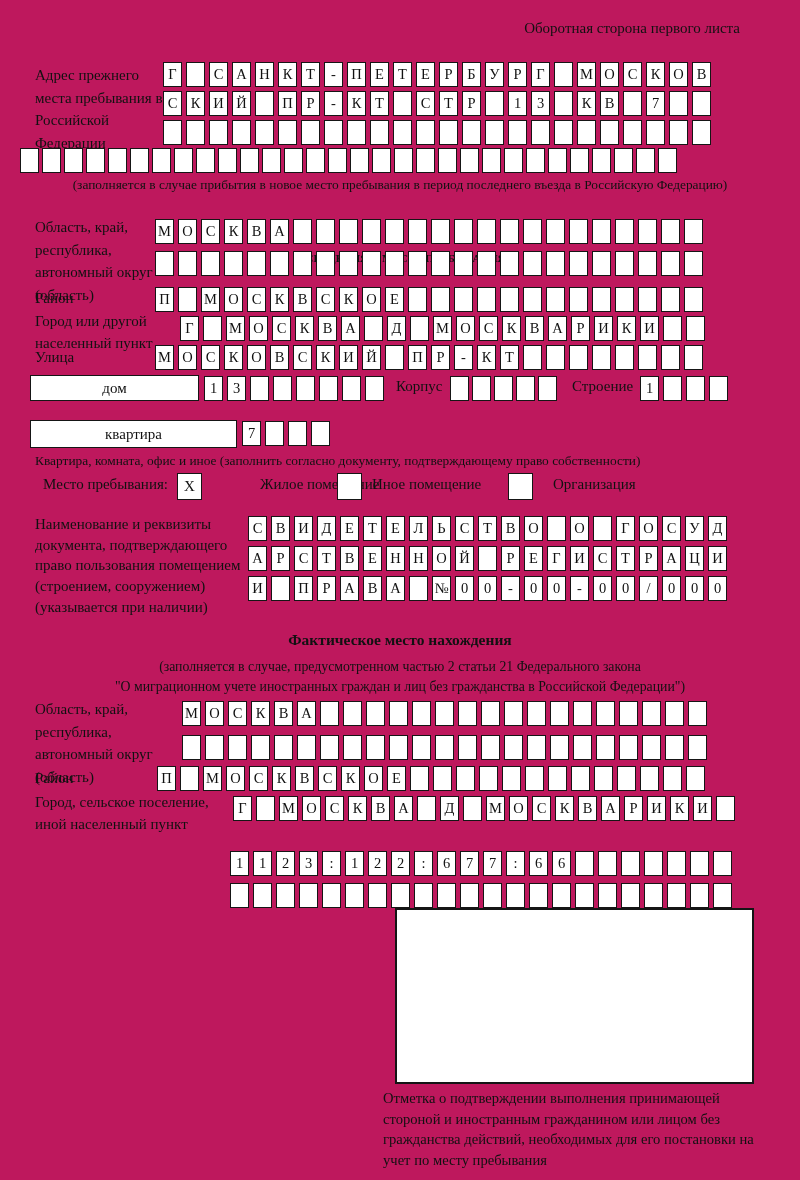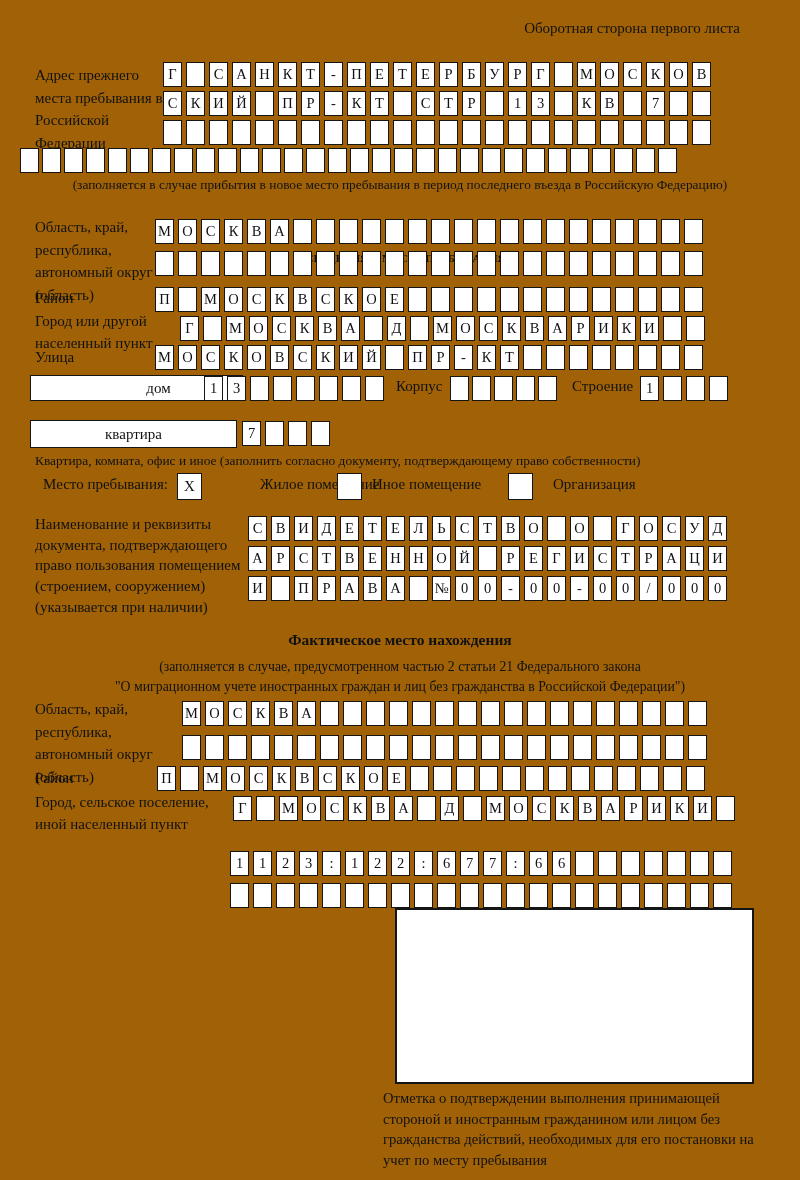--- a/index.html
+++ b/index.html
@@ -1,16 +1,16 @@
 <!DOCTYPE html>
 <html><head>
 <meta charset="utf-8">
 <style>
   html,body{margin:0;padding:0;background:#fff;}
-  .page{position:relative;width:800px;height:1180px;background:#a16207;
+  .page{position:relative;width:800px;height:1180px;background:#be185d;
         font-family:"Liberation Serif","DejaVu Serif",serif;color:#111;overflow:hidden;}
   .abs{position:absolute;}
   .lbl{font-size:15px;line-height:1.5;}
   .cells{position:absolute;display:flex;gap:4px;}
   .cells.gap3{gap:3px;}
   .cell{width:17px;height:23px;border:1.7px solid #151515;display:flex;align-items:center;
         justify-content:center;font-size:14.5px;flex:0 0 auto;background:#fff;}
   .caption{font-size:13.4px;line-height:1.35;}
   .center{left:0;right:0;text-align:center;}
   .bold{font-weight:bold;}
@@ -272,21 +272,21 @@
       <span class="cell"></span>
       <span class="cell"></span>
       <span class="cell"></span>
       <span class="cell"></span>
       <span class="cell"></span>
       <span class="cell"></span>
       <span class="cell"></span>
       <span class="cell"></span>
     </div>
 
-  <div class="abs labelbox" style="left:30px;top:375px;width:167px;height:24px;padding-left:44px;">дом</div>
+  <div class="abs labelbox" style="left:30px;top:375px;width:167px;height:24px;">дом</div>
   <div class="cells" style="left:204px;top:376px;">
       <span class="cell">1</span>
       <span class="cell">3</span>
       <span class="cell"></span>
       <span class="cell"></span>
       <span class="cell"></span>
       <span class="cell"></span>
       <span class="cell"></span>
       <span class="cell"></span>
     </div>

